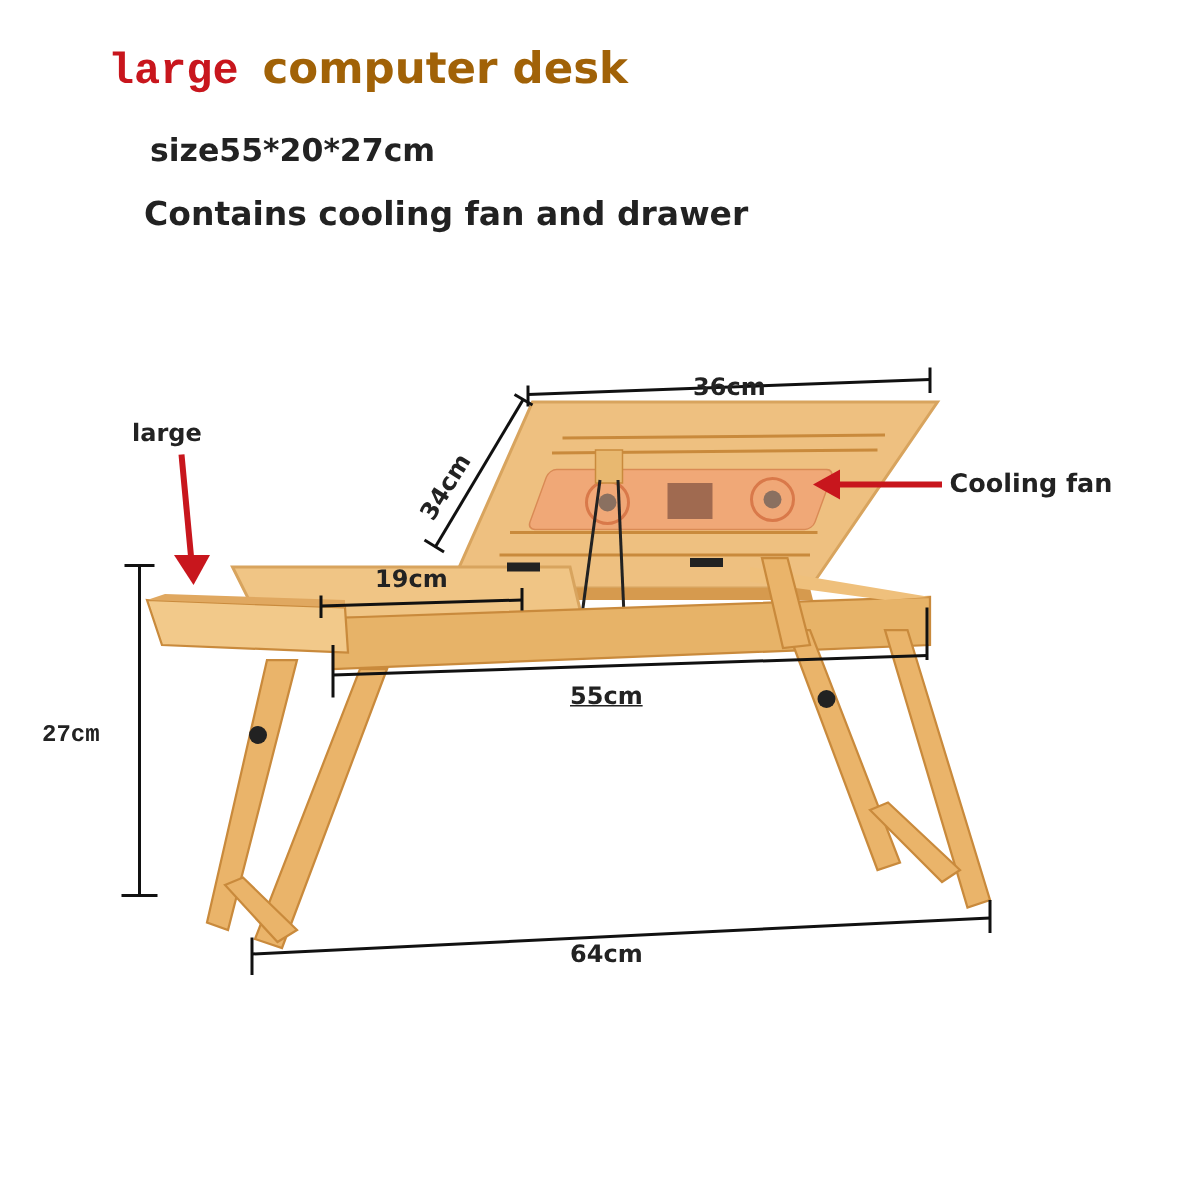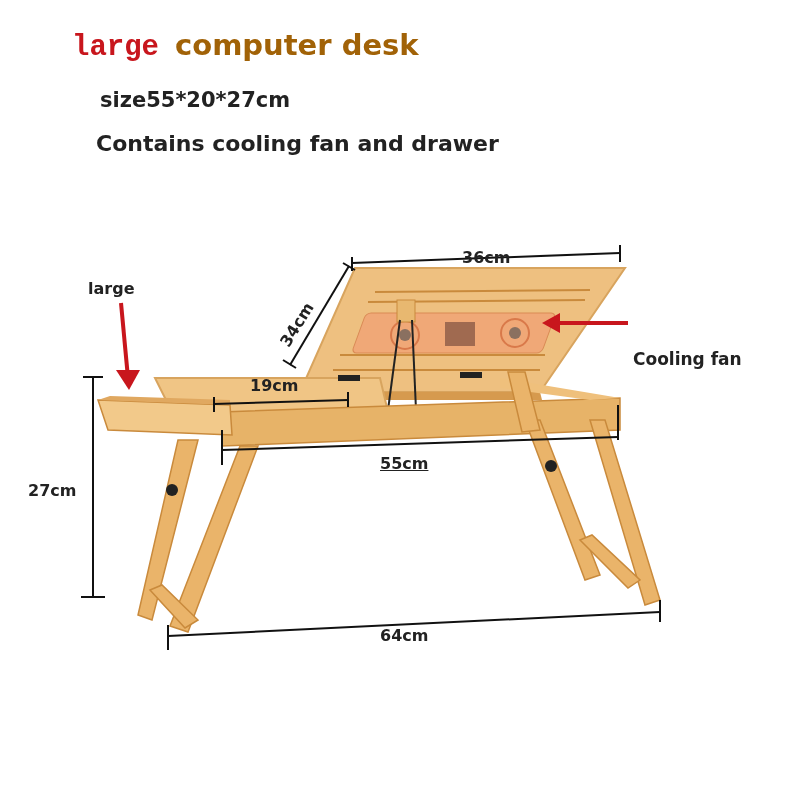--- a/index.html
+++ b/index.html
@@ -99,16 +99,16 @@
     <polygon points="116,370 140,370 129,390" stroke="none"></polygon>
     <line x1="628" y1="323" x2="560" y2="323"></line>
     <polygon points="560,313 560,333 542,323" stroke="none"></polygon>
   </g>
 </svg>
 
 <div class="abs label" style="left:462px;top:248px;">36cm</div>
 <div class="abs label" style="left:276px;top:296px;transform:rotate(-58deg);transform-origin:left top;top:340px;">34cm</div>
 <div class="abs label" style="left:250px;top:376px;text-align:right;">19cm</div>
 <div class="abs label" style="left:380px;top:454px;text-decoration:underline;">55cm</div>
-<div class="abs label" style="left:28px;top:481px;">27cm</div>
+<div class="abs label" style="left:28px;top:481px;font-family:Liberation Mono, monospace;">27cm</div>
 <div class="abs label" style="left:380px;top:626px;">64cm</div>
 <div class="abs label" style="left:88px;top:279px;">large</div>
-<div class="abs label" style="left:633px;top:313px;font-size:17px;margin-top:36px;">Cooling fan</div>
+<div class="abs label" style="left:633px;top:313px;font-size:17px;">Cooling fan</div>
 
 </body></html>

